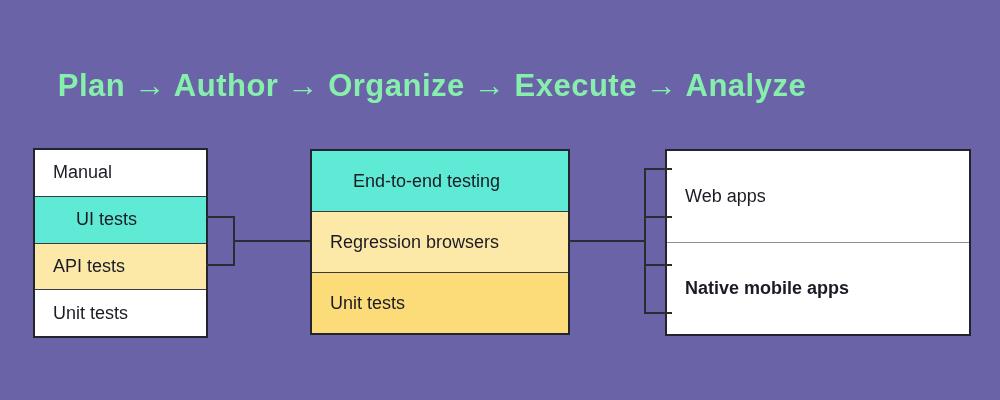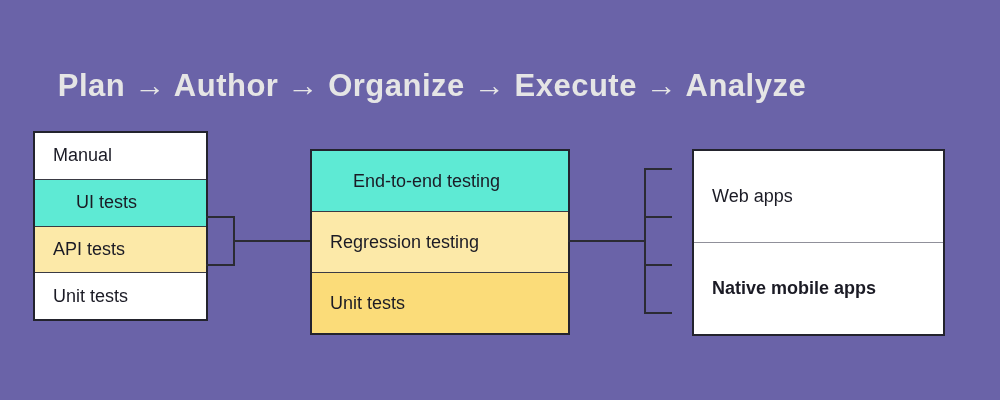--- a/index.html
+++ b/index.html
@@ -8,36 +8,36 @@
     background: #6a63a8;
     font-family: "Liberation Sans", sans-serif;
     position: relative;
     overflow: hidden;
   }
   .title {
     position: absolute;
     top: 68px; left: 0;
     width: 864px;
     text-align: center;
-    color: #e5e5e5;
+    color: #86efac;
     font-size: 31px;
     font-weight: 700;
     letter-spacing: 0.5px;
   }
   .box {
     position: absolute;
     background: #ffffff;
     border: 2px solid #23232d;
     box-sizing: border-box;
     display: flex;
     flex-direction: column;
   }
-  #left-box   { left: 33px;  top: 131px; width: 175px; height: 190px; }
+  #left-box   { left: 33px;  top: 148px; width: 175px; height: 190px; }
   #middle-box { left: 310px; top: 149px; width: 260px; height: 186px; }
-  #right-box  { left: 692px; top: 149px; width: 253px; height: 187px; }
+  #right-box  { left: 665px; top: 149px; width: 306px; height: 187px; }
   .row {
     flex: 1;
     display: flex;
     align-items: center;
     padding-left: 18px;
     font-size: 18px;
     color: #1b1b25;
     box-sizing: border-box;
     background: #ffffff;
   }
@@ -59,21 +59,21 @@
 
 <div class="box" id="left-box">
   <div class="row">Manual</div>
   <div class="row bg-light">UI tests</div>
   <div class="row bg-medium">API tests</div>
   <div class="row">Unit tests</div>
 </div>
 
 <div class="box" id="middle-box">
   <div class="row bg-light">End-to-end testing</div>
-  <div class="row bg-medium">Regression testing</div>
+  <div class="row bg-medium">Regression browsers</div>
   <div class="row bg-strong">Unit tests</div>
 </div>
 
 <div class="box" id="right-box">
   <div class="row">Web apps</div>
   <div class="row">Native mobile apps</div>
 </div>
 
 <div class="line" style="left:206px; top:216px; width:28px; height:2px;"></div>
 <div class="line" style="left:206px; top:264px; width:28px; height:2px;"></div>

